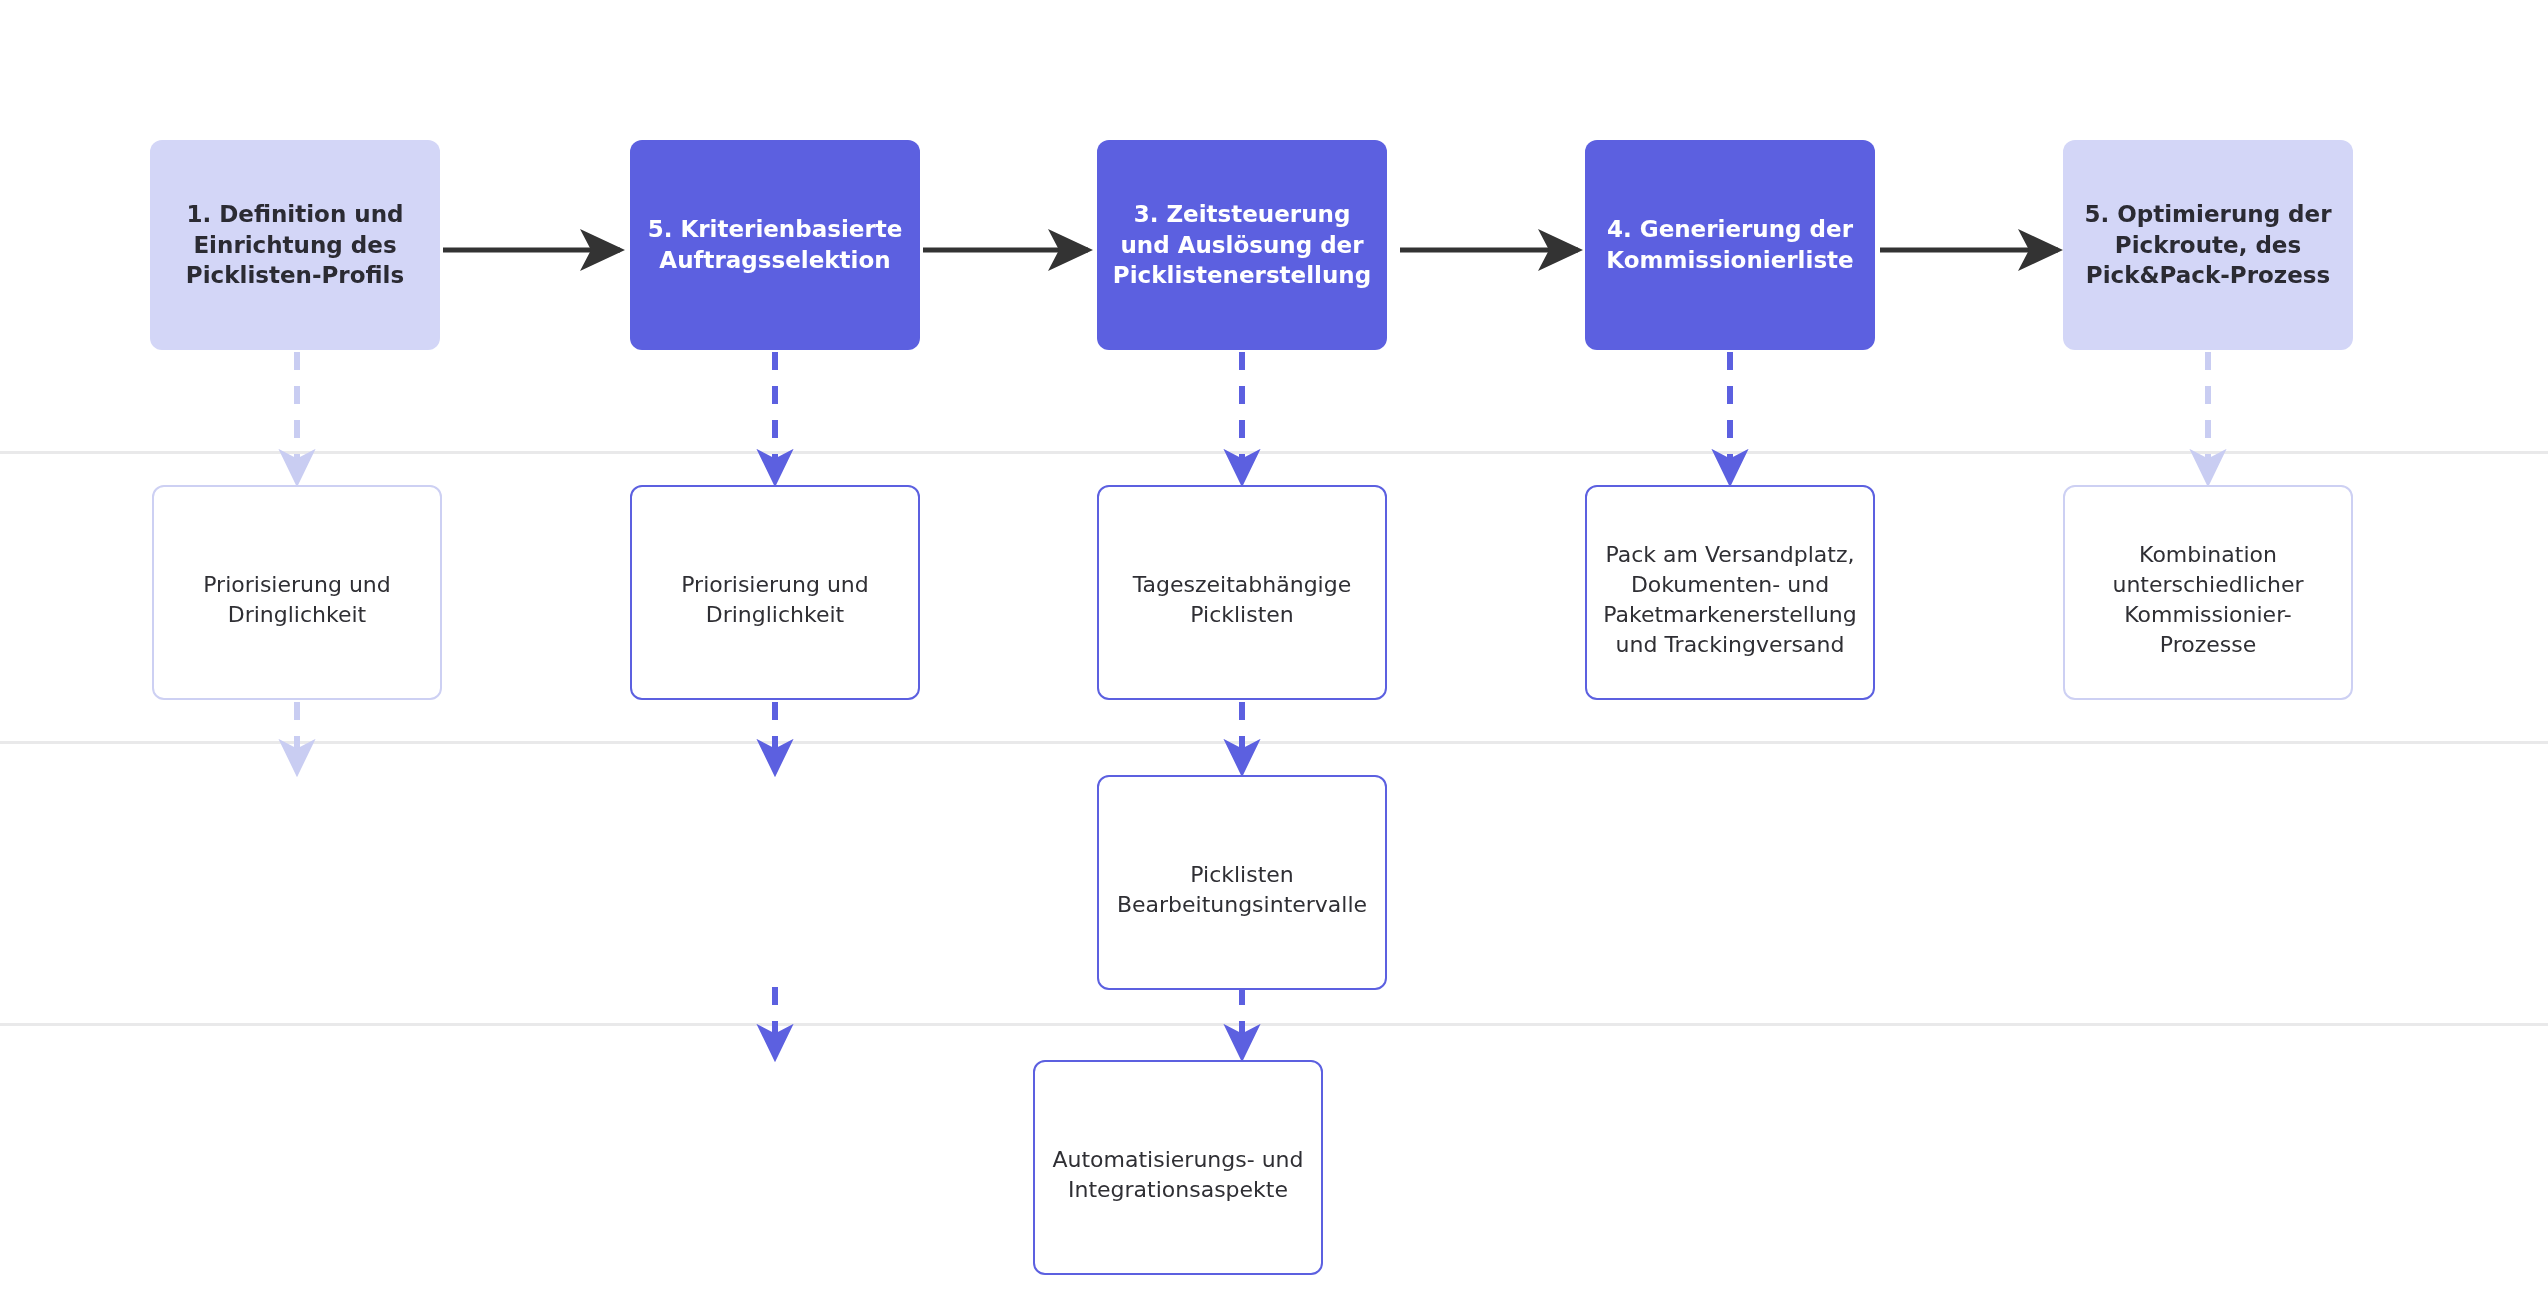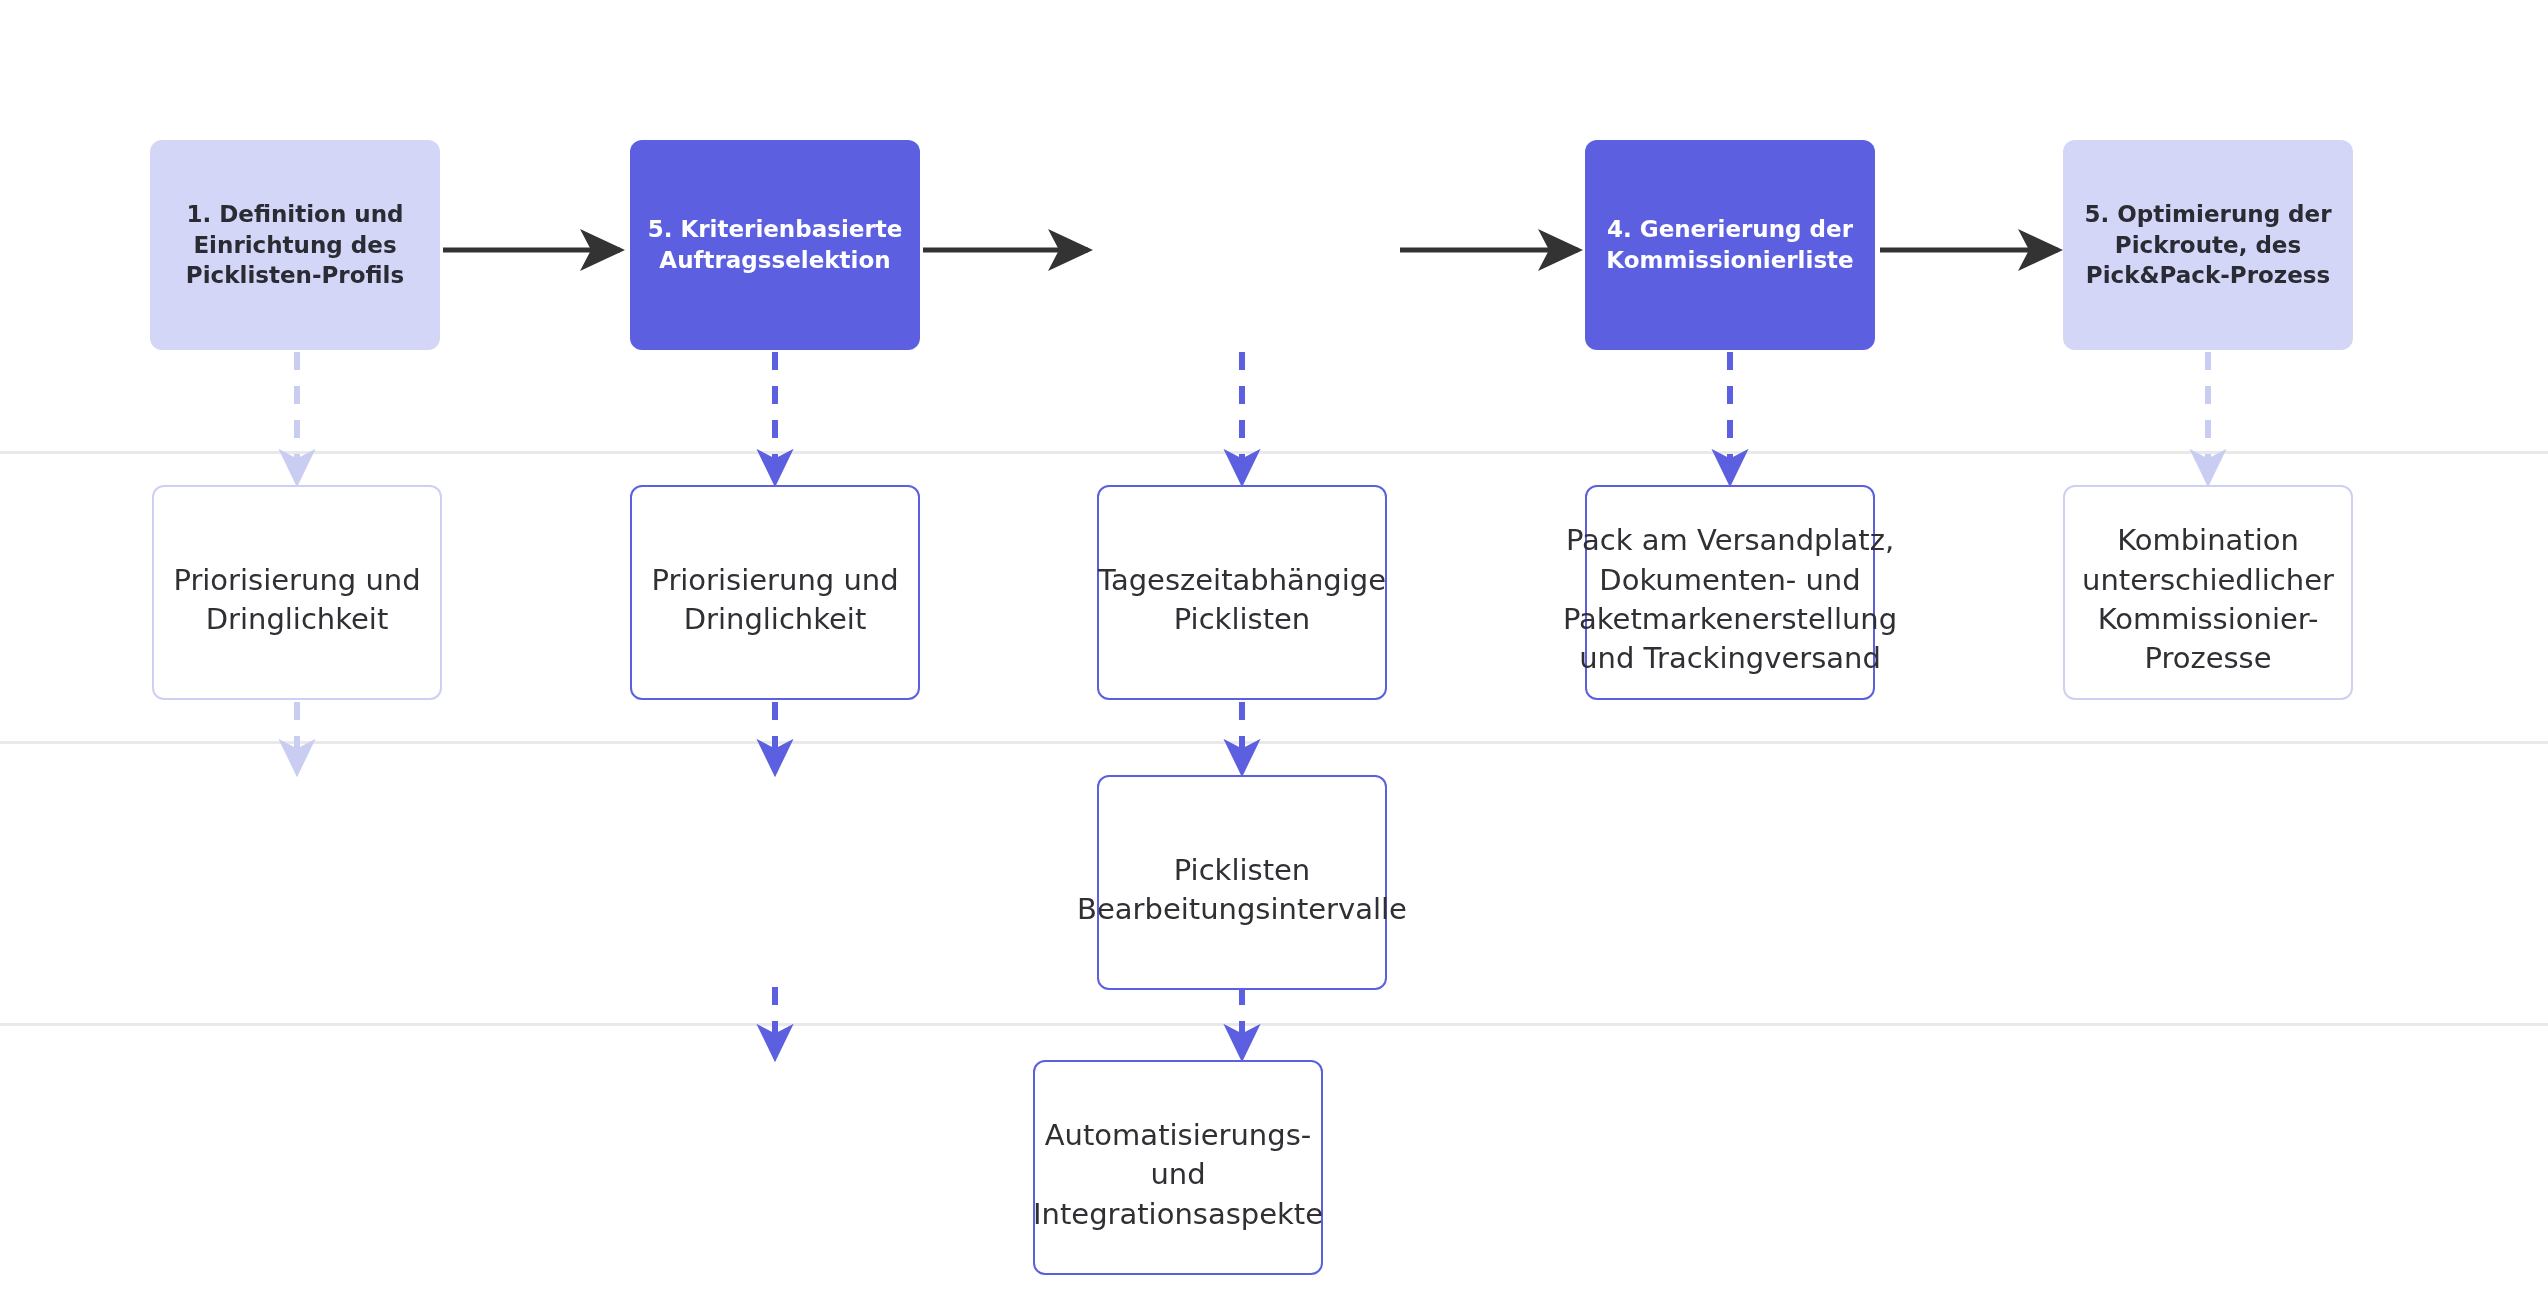--- a/index.html
+++ b/index.html
@@ -40,21 +40,21 @@
     width: 290px; height: 215px;
     border-radius: 12px;
     background: #ffffff;
     display: flex; align-items: center; justify-content: center;
     text-align: center;
     padding: 10px 14px;
   }
   .detail-box.edge-light { border: 2px solid #cdd0f3; justify-content: center; }
   .detail-box.edge-strong { border: 2.5px solid #5c60e0; }
   .detail-box .detail-label {
-    font-size: 29px; font-weight: 400; color: #2f2f34; line-height: 1.36;
+    font-size: 22px; font-weight: 400; color: #2f2f34; line-height: 1.36;
     white-space: pre-line;
     margin-top: 15px;
   }
 
   
   #wires { position: absolute; left: 0; top: 0; width: 2548px; height: 1312px;
            pointer-events: none; }
 </style>
 </head>
 <body>
@@ -112,20 +112,23 @@
   </svg>
 
   <div class="stage-box tone-light" style="left:150px; top:140px">
     <span class="stage-label">1. Definition und Einrichtung des Picklisten-Profils</span>
   </div>
 
   <div class="stage-box tone-solid" style="left:630px; top:140px">
     <span class="stage-label">5. Kriterienbasierte Auftragsselektion</span>
   </div>
 
+  <div class="stage-box tone-solid" style="left:1097px; top:140px">
+    <span class="stage-label">3. Zeitsteuerung und Auslösung der Picklistenerstellung</span>
+  </div>
 
   <div class="stage-box tone-solid" style="left:1585px; top:140px">
     <span class="stage-label">4. Generierung der Kommissionierliste</span>
   </div>
 
   <div class="stage-box tone-light" style="left:2063px; top:140px">
     <span class="stage-label">5. Optimierung der Pickroute, des Pick&amp;Pack-Prozess</span>
   </div>
 
   <div class="detail-box edge-light" style="left:152px; top:485px">

